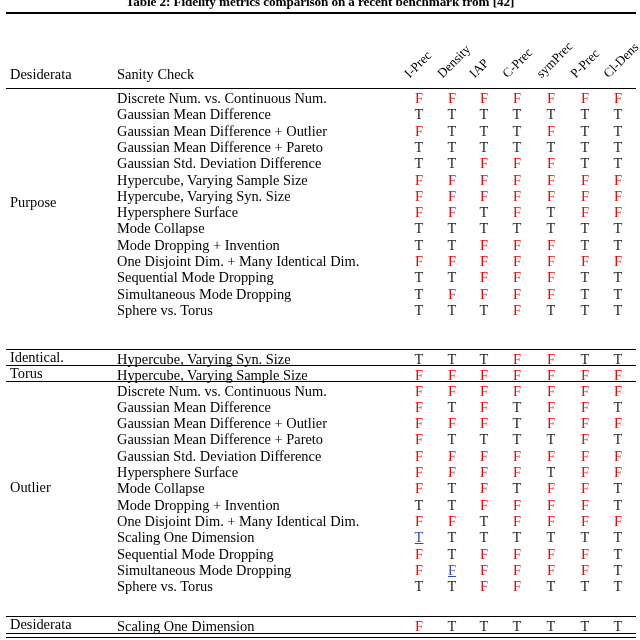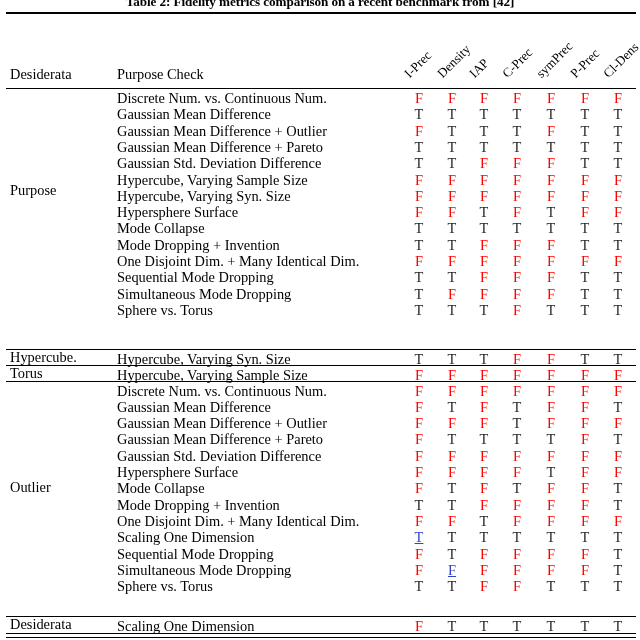--- a/index.html
+++ b/index.html
@@ -138,24 +138,24 @@
       <div class="colhead" style="left: 411px;">I-Prec</div>
       <div class="colhead" style="left: 444px;">Density</div>
       <div class="colhead" style="left: 476px;">IAP</div>
       <div class="colhead" style="left: 509px;">C-Prec</div>
       <div class="colhead" style="left: 543px;">symPrec</div>
       <div class="colhead" style="left: 577px;">P-Prec</div>
       <div class="colhead" style="left: 610px;">Cl-Dens</div>
     </div>
 
   <div class="hdr-desiderata">Desiderata</div>
-  <div class="hdr-sanity">Purpose Check</div>
+  <div class="hdr-sanity">Sanity Check</div>
 
   <div id="body">
-      <div class="grouplabel" style="top: 182px;">Purpose</div>
+      <div class="grouplabel" style="top: 194px;">Purpose</div>
       <div class="row" style="top: 90px;">
         <div class="check">Discrete Num. vs. Continuous Num.</div>
         <div class="val v-F" style="left: 419px;">F</div>
         <div class="val v-F" style="left: 452px;">F</div>
         <div class="val v-F" style="left: 484px;">F</div>
         <div class="val v-F" style="left: 517px;">F</div>
         <div class="val v-F" style="left: 551px;">F</div>
         <div class="val v-F" style="left: 585px;">F</div>
         <div class="val v-F" style="left: 618px;">F</div>
       </div>
@@ -282,21 +282,21 @@
       <div class="row" style="top: 301.9px;">
         <div class="check">Sphere vs. Torus</div>
         <div class="val v-T" style="left: 419px;">T</div>
         <div class="val v-T" style="left: 452px;">T</div>
         <div class="val v-T" style="left: 484px;">T</div>
         <div class="val v-F" style="left: 517px;">F</div>
         <div class="val v-T" style="left: 551px;">T</div>
         <div class="val v-T" style="left: 585px;">T</div>
         <div class="val v-T" style="left: 618px;">T</div>
       </div>
-      <div class="grouplabel" style="top: 349.15px;">Hypercube.</div>
+      <div class="grouplabel" style="top: 349.15px;">Identical.</div>
       <div class="row" style="top: 350.5px;">
         <div class="check">Hypercube, Varying Syn. Size</div>
         <div class="val v-T" style="left: 419px;">T</div>
         <div class="val v-T" style="left: 452px;">T</div>
         <div class="val v-T" style="left: 484px;">T</div>
         <div class="val v-F" style="left: 517px;">F</div>
         <div class="val v-F" style="left: 551px;">F</div>
         <div class="val v-T" style="left: 585px;">T</div>
         <div class="val v-T" style="left: 618px;">T</div>
       </div>

